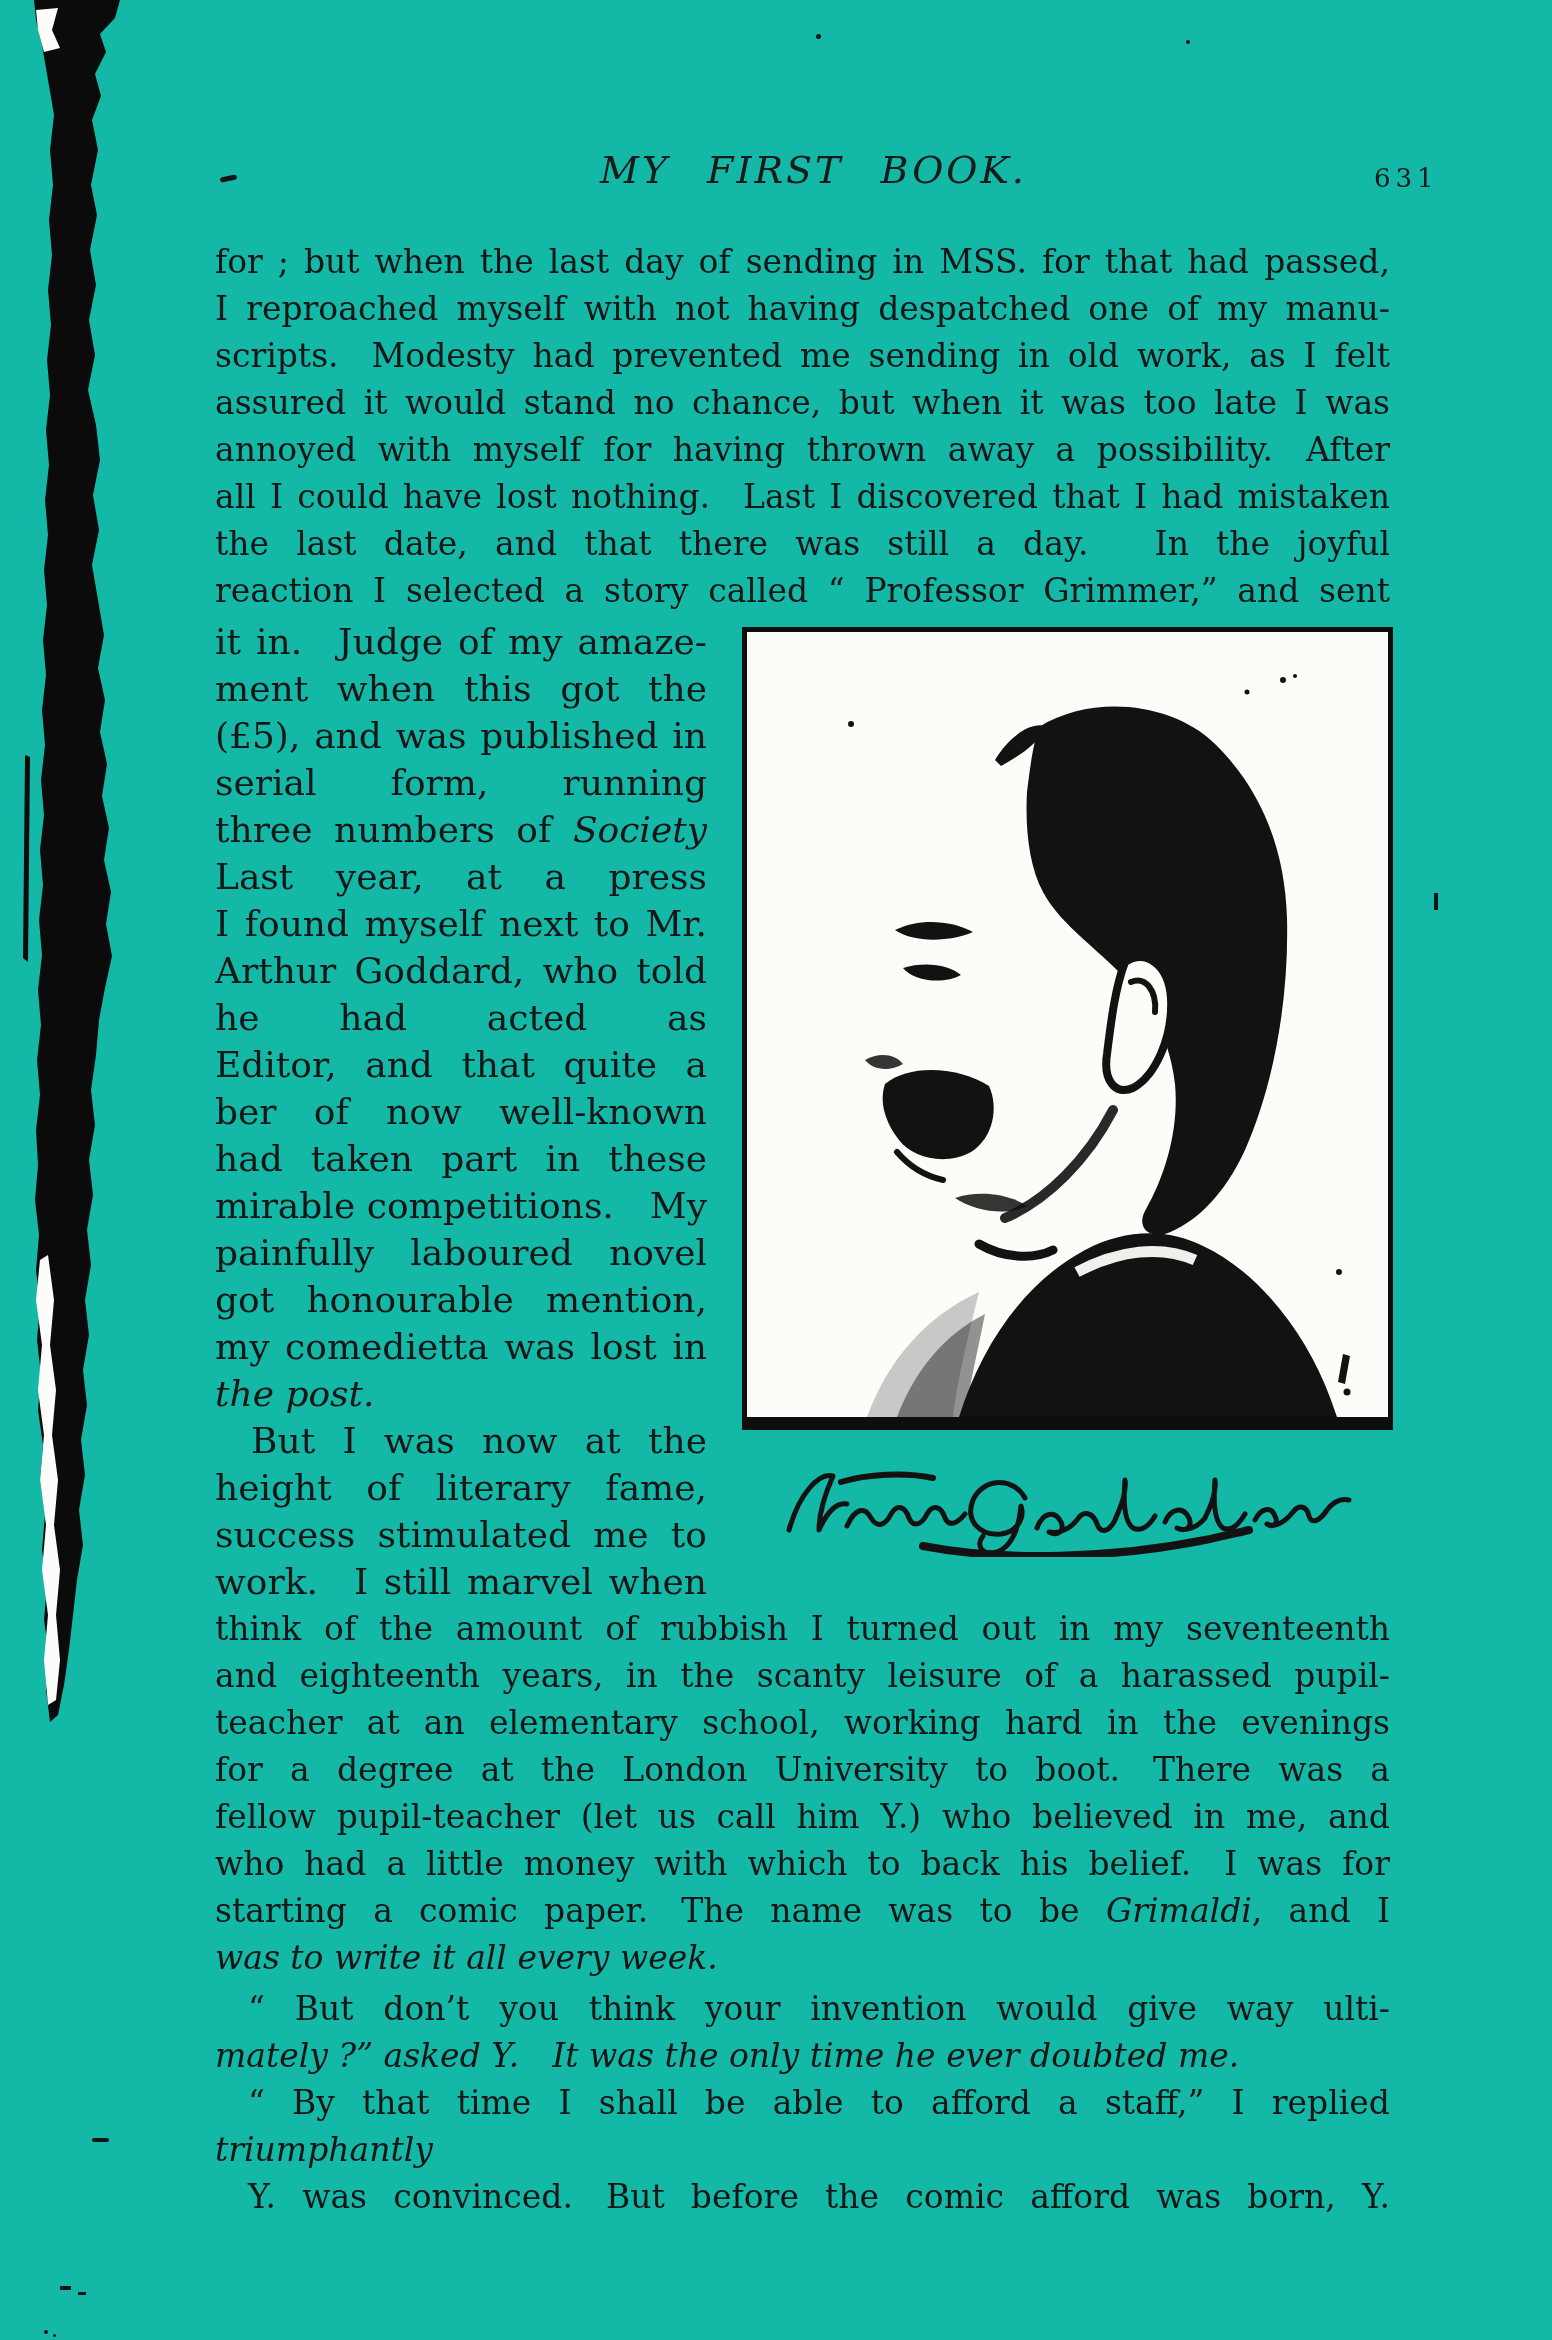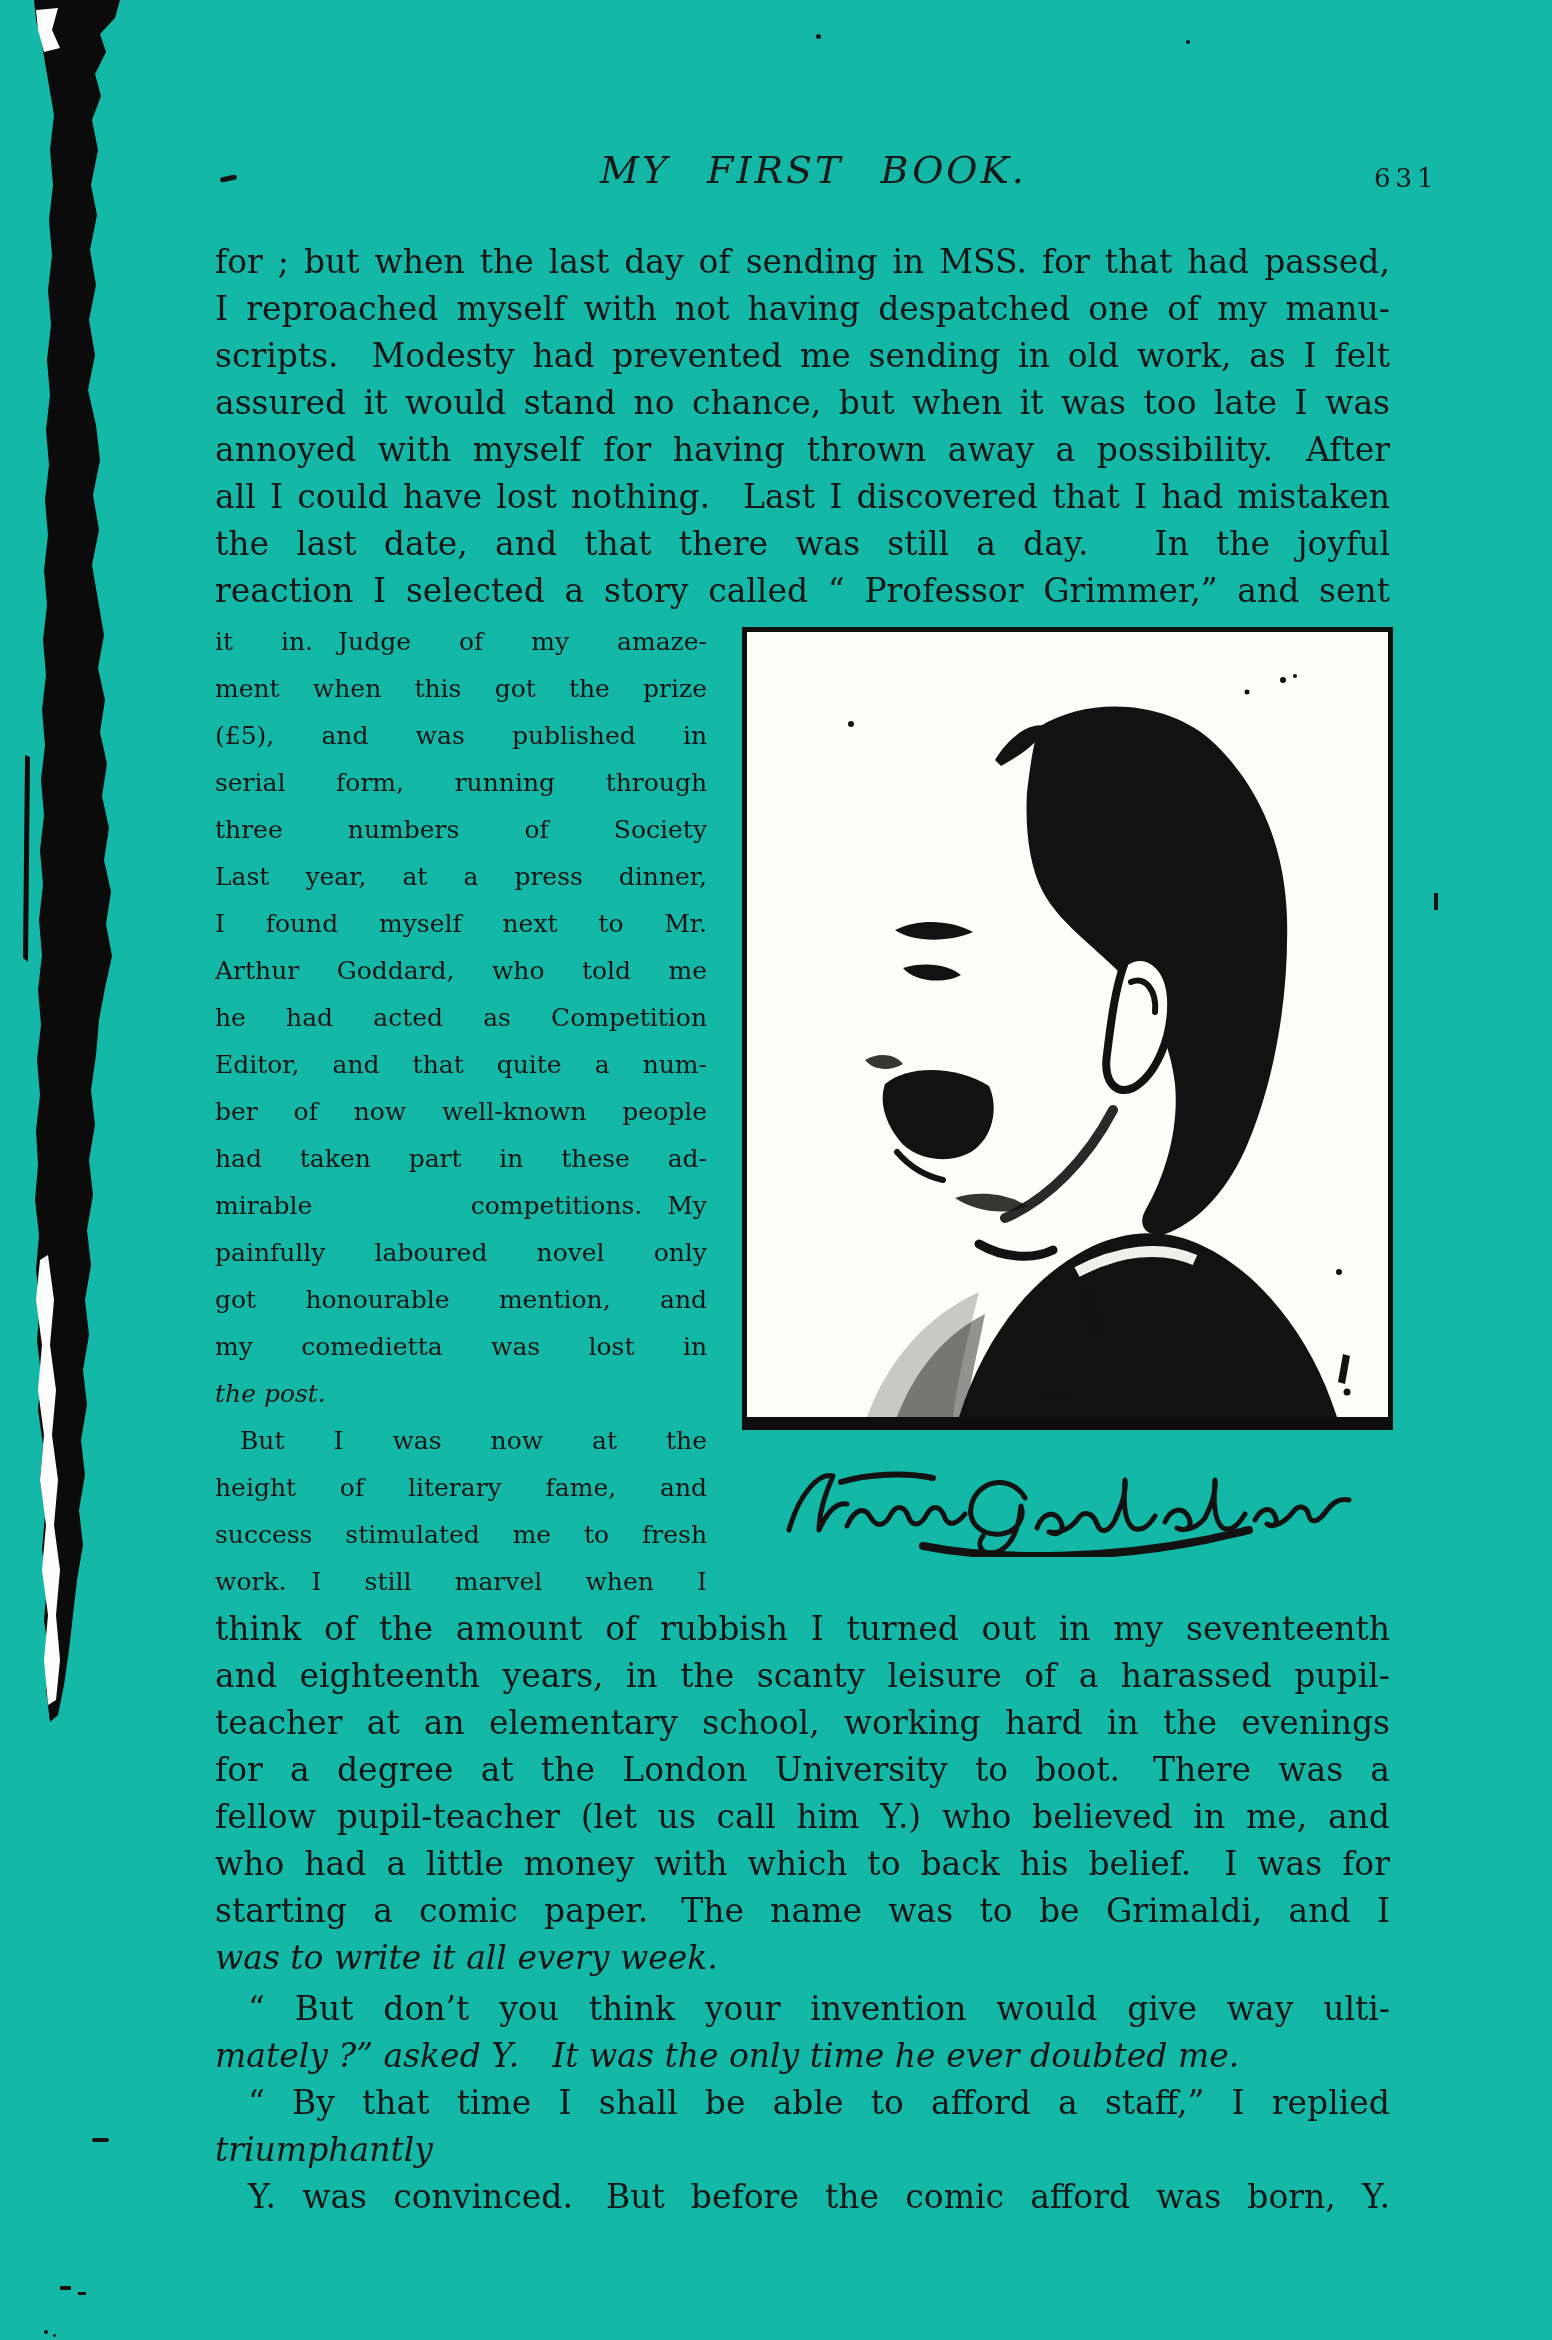--- a/index.html
+++ b/index.html
@@ -21,23 +21,23 @@
     position:absolute;left:1374px;top:154px;
     font-size:26px;line-height:48px;letter-spacing:5px;color:#1a1a1a;
   }
   
   .block{position:absolute;}
   .ln{
     font-size:33px;line-height:47px;height:47px;
     text-align:justify;text-align-last:justify;
     overflow:hidden;white-space:normal;color:#161616;
   }
-  #column .ln{font-size:25px;}
+  #column .ln{font-size:36px;}
   .short{text-align:left;text-align-last:auto;font-style:italic;}
-  .it{}
+  .it{font-style:italic;}
   #p1{left:215px;top:238px;width:1175px;}
   #column{left:215px;top:618px;width:492px;}
   #p2{left:215px;top:1605px;width:1175px;}
   #p3{left:215px;top:1985px;width:1175px;}
   #p4{left:215px;top:2079px;width:1175px;}
   #p5{left:215px;top:2173px;width:1175px;}
   
   #figure{
     position:absolute;left:742px;top:627px;width:651px;height:803px;
     box-sizing:border-box;border:5px solid #0e0e0e;border-bottom-width:13px;

